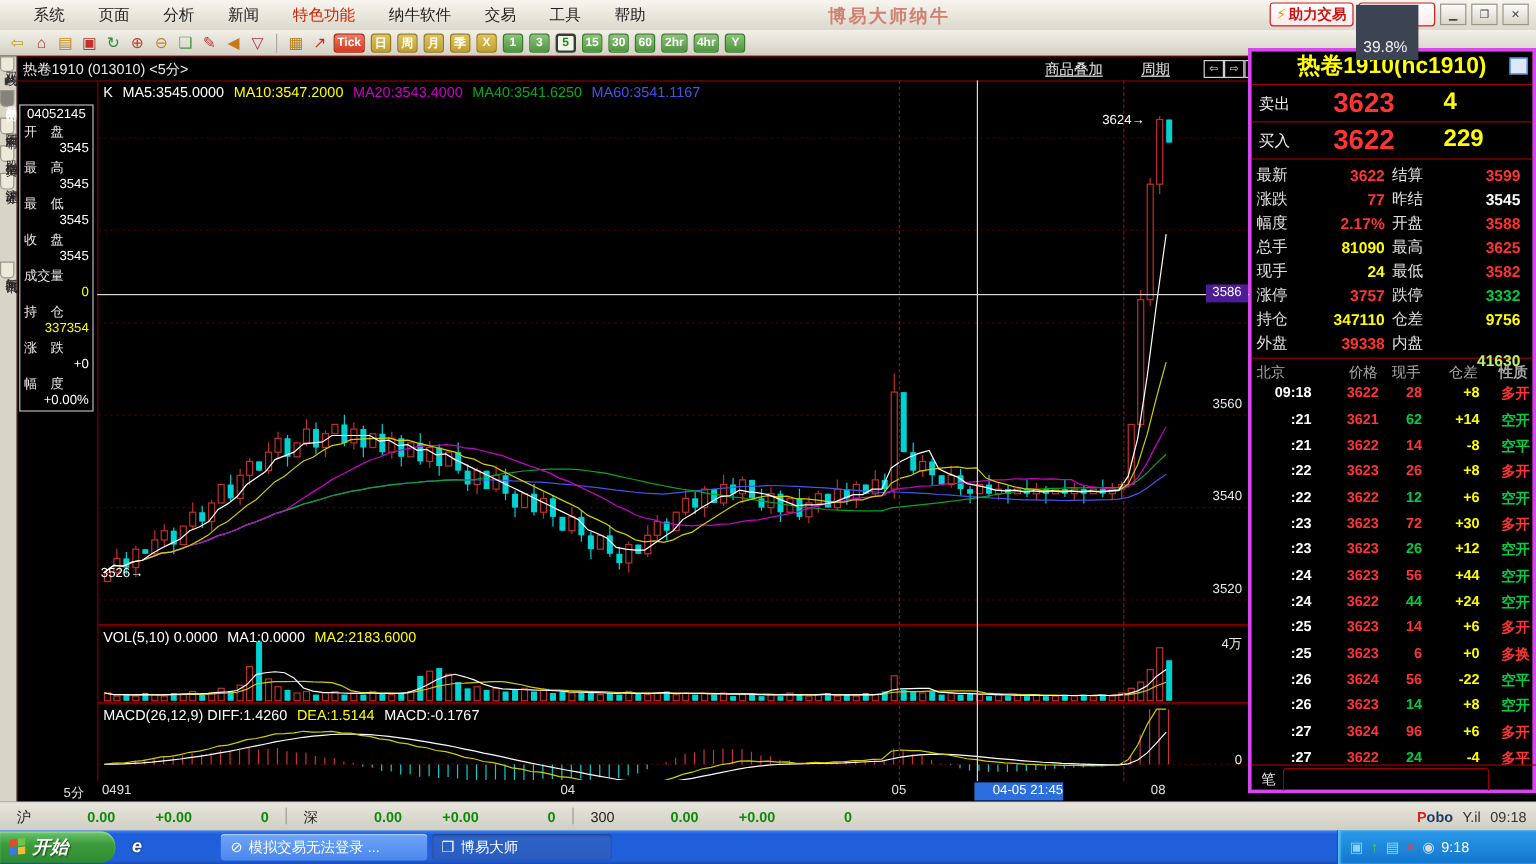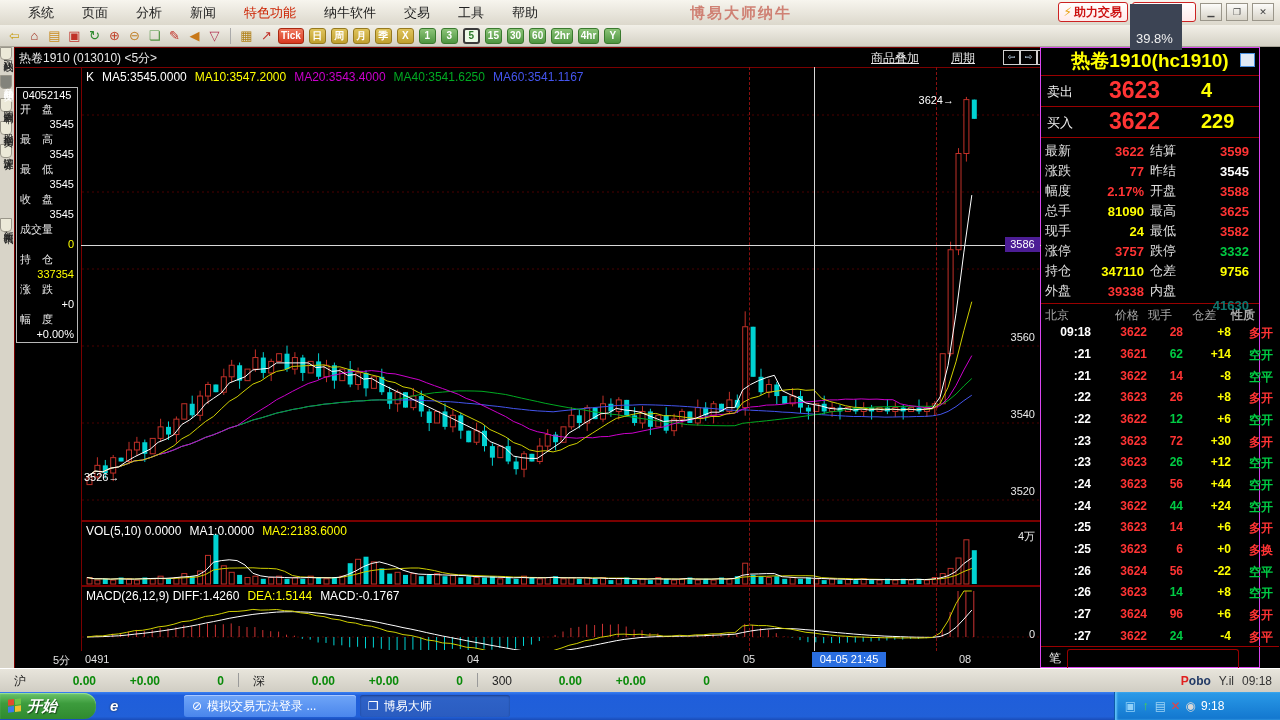--- a/index.html
+++ b/index.html
@@ -44,27 +44,27 @@
   .yaxis-lbl{position:absolute;right:4px;color:#e8e8e8;font-size:11px;}
   
   .pane{position:absolute;left:66px;width:960px;border:1px solid #7a0000;box-sizing:border-box;background:#000;}
   #main-pane{top:19px;height:454px;}
   #vol-pane{top:473px;height:65px;}
   #macd-pane{top:538px;height:83px;}
   .pane-header{position:absolute;left:4px;top:2px;font-size:12px;white-space:nowrap;z-index:5;}
   .pane-header span{margin-right:8px;}
   #xaxis{position:absolute;left:0;top:603px;width:1026px;height:18px;background:#000;color:#e0e0e0;font-size:11px;}
   .xlbl{position:absolute;top:2px;}
-  #time-label{position:absolute;left:797px;top:1px;width:74px;height:15px;background:#2a6ee0;color:#fff;text-align:center;font-size:11px;line-height:15px;}
+  #time-label{position:absolute;left:797px;top:1px;width:74px;height:15px;background:#2a6ee0;color:#fff;text-align:right;font-size:11px;line-height:15px;}
   #price-label{position:absolute;left:990px;top:189px;width:35px;height:15px;background:#4c1d95;color:#fff;text-align:center;font-size:11px;line-height:15px;z-index:8;}
   .sepline{position:absolute;top:19px;height:584px;width:0;border-left:1px dashed #8a1010;z-index:3;}
   #crosshair-v{position:absolute;left:799px;top:19px;width:1px;height:584px;background:#d8d8d8;z-index:6;}
   #crosshair-h{position:absolute;left:66px;top:197px;width:960px;height:1px;background:#d8d8d8;z-index:6;}
   
-  #rightpanel{position:absolute;left:1040px;top:47px;width:220px;height:621px;background:#000;border:1px solid #d946ef;box-sizing:border-box;}
+  #rightpanel{position:absolute;left:1040px;top:40px;width:240px;height:621px;background:#000;border:3px solid #d946ef;box-sizing:border-box;}
   #rp-title{height:27px;border-bottom:1px solid #990000;color:#ffff00;font-size:19px;font-weight:bold;text-align:center;line-height:26px;}
   #rp-restore{position:absolute;right:4px;top:5px;width:13px;height:12px;border:1px solid #4a90e0;background:#dfe8f4;}
   .ba-row{position:relative;height:30px;border-bottom:1px solid #990000;}
   .ba-lbl{position:absolute;left:6px;top:7px;color:#eee;font-size:13px;}
   .ba-price{position:absolute;left:68px;top:1px;font-size:23px;font-weight:bold;color:#ff3434;}
   .ba-qty{position:absolute;left:160px;top:3px;font-size:20px;font-weight:bold;color:#ffff00;}
   #quote-grid{padding:3px 4px 0 4px;}
   .q-row{display:flex;height:20px;align-items:center;font-size:13px;}
   .q-lbl{width:38px;color:#e0e0e0;}
   .q-val{width:76px;text-align:right;font-weight:bold;padding-right:6px;box-sizing:border-box;}
@@ -771,21 +771,21 @@
         <div class="q-row">
           <span class="q-lbl">持仓</span>
           <span class="q-val" style="color: rgb(255, 255, 0);">347110</span>
           <span class="q-lbl">仓差</span>
           <span class="q-val" style="color: rgb(255, 255, 0);">9756</span>
         </div>
         <div class="q-row">
           <span class="q-lbl">外盘</span>
           <span class="q-val" style="color: rgb(255, 52, 52);">39338</span>
           <span class="q-lbl">内盘</span>
-          <span class="q-val" style="color: #0f766e; margin-top: 28px;">41630</span>
+          <span class="q-val" style="color: #bef264; margin-top: 28px;">41630</span>
         </div>
       </div>
     <div id="tick-header">
         <span class="tc tc0" style="color: rgb(168, 168, 168); text-align: left;">北京</span>
         <span class="tc tc1" style="color: rgb(168, 168, 168);">价格</span>
         <span class="tc tc2" style="color: rgb(168, 168, 168);">现手</span>
         <span class="tc tc3" style="color: rgb(168, 168, 168);">仓差</span>
         <span class="tc tc4" style="color: rgb(168, 168, 168);">性质</span>
       </div>
     <div id="ticks">

